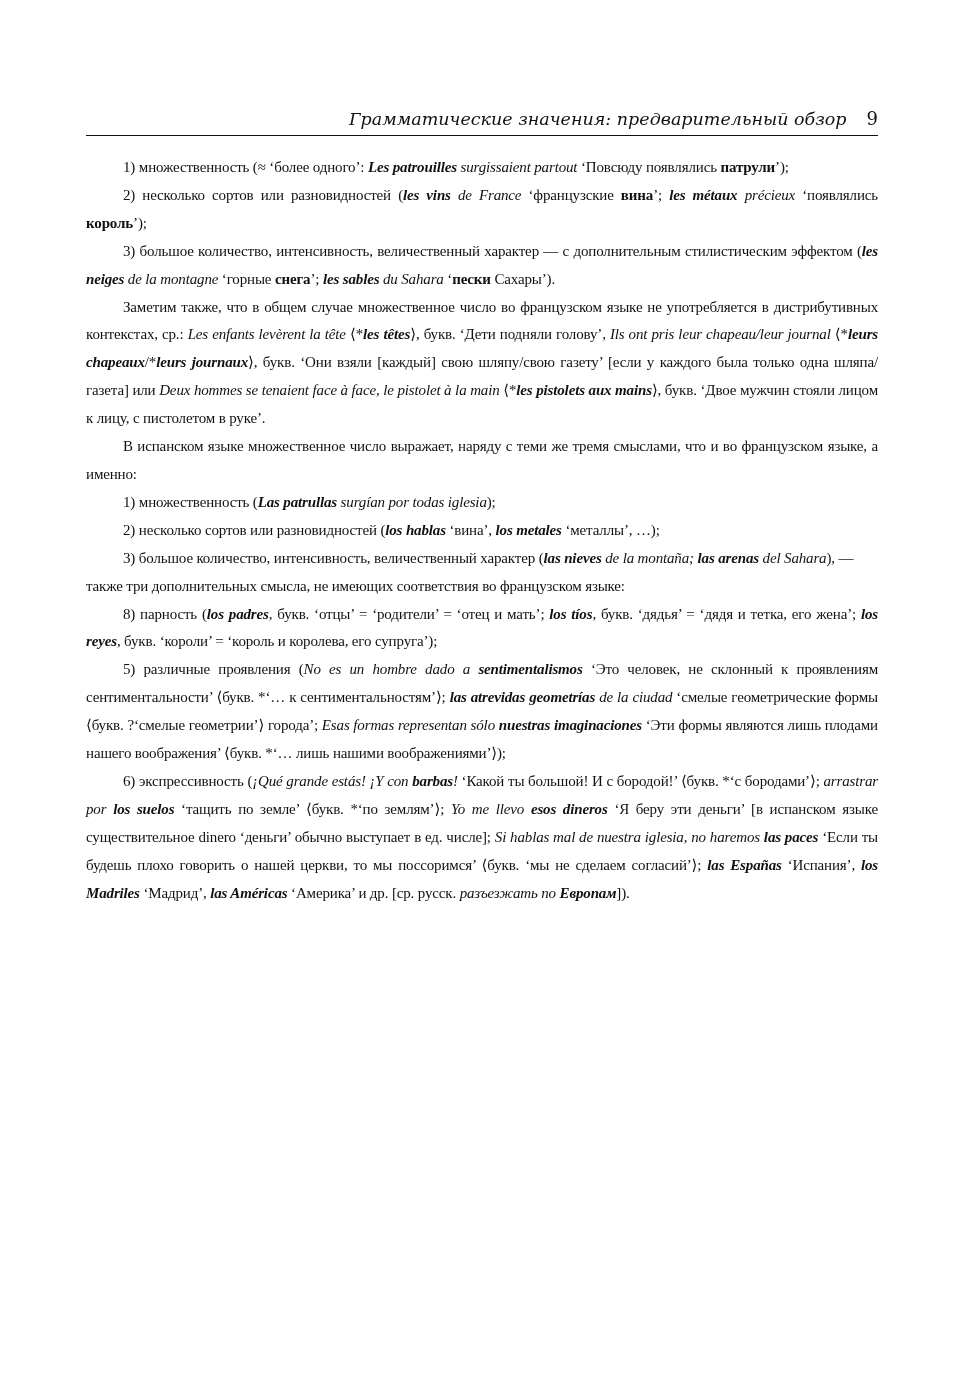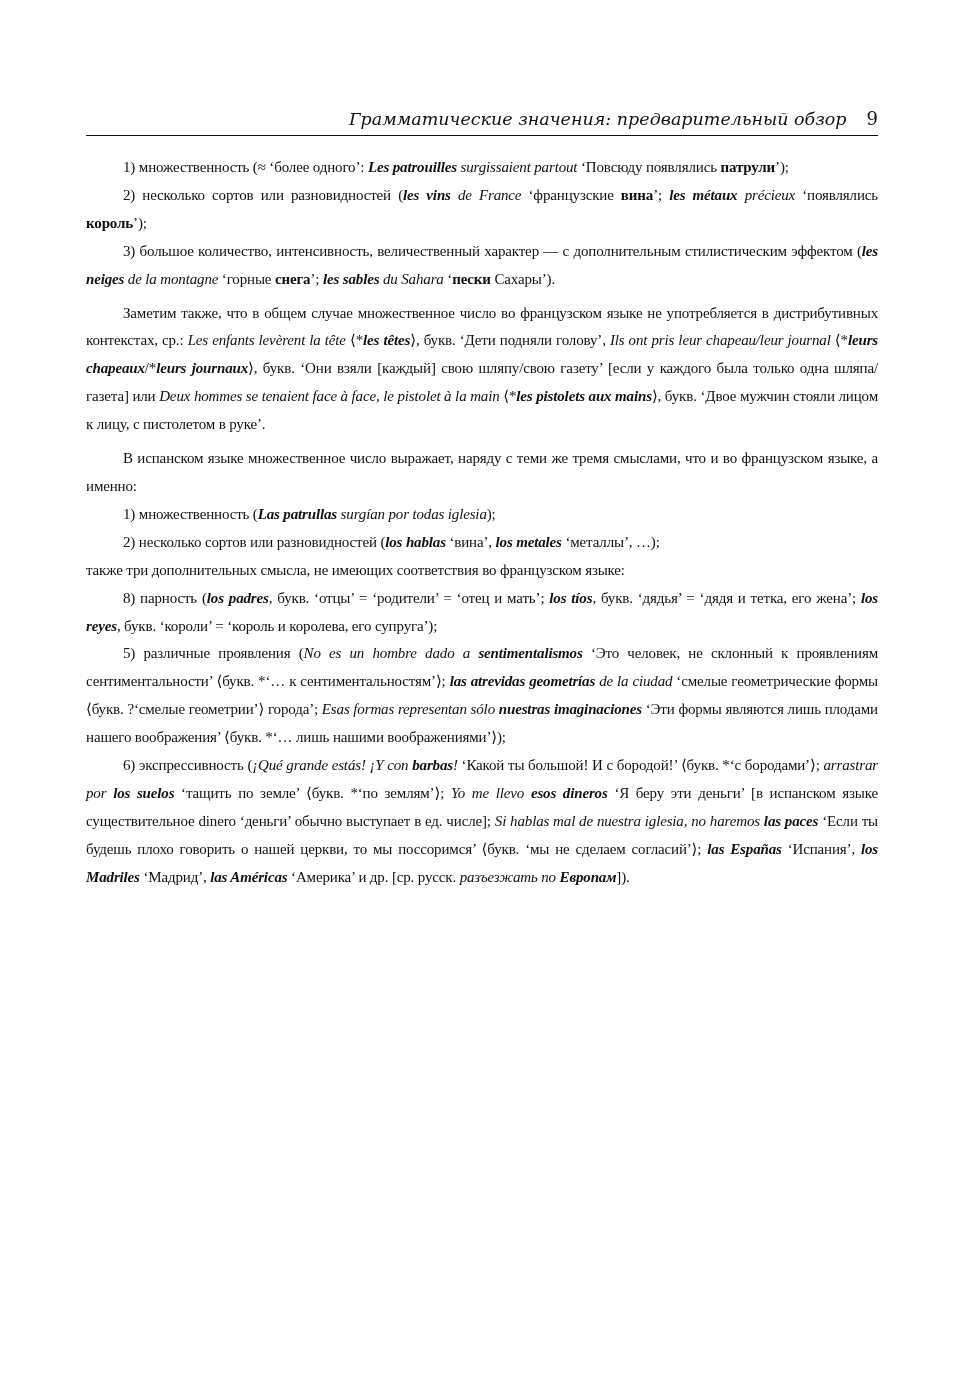--- a/index.html
+++ b/index.html
@@ -10,21 +10,21 @@
     font-family: "DejaVu Serif", serif; font-style: italic; font-size: 17.5px;
     padding-bottom: 6px; border-bottom: 1.5px solid #111;
   }
   .running-head .num { font-style: normal; margin-left: 20px; font-size: 18px; }
   .body-text {
     margin-top: 18px;
     font-family: "Liberation Serif", serif; font-size: 15px; line-height: 27.9px;
     text-align: justify; letter-spacing: -0.15px;
   }
   .body-text p { margin: 0; text-indent: 37px; hyphens: manual; }
-  .body-text p.gap { margin-top: 6px; }
+  .body-text p.gap { margin-top: 0; }
   .body-text p.noindent { text-indent: 0; }
   .i { font-style: italic; }
   .bi { font-style: italic; font-weight: bold; }
   .b { font-weight: bold; }
 </style>
 </head>
 <body>
 
 <div class="page">
   <div class="running-head">
@@ -32,18 +32,19 @@
     <span class="num">9</span>
   </div>
   <div class="body-text" id="body-text">
       <p><span>1) множественность (≈ ‘более одного’: </span><span class="bi">Les patrouilles</span><span class="i"> surgissaient partout</span><span> ‘Повсюду появлялись </span><span class="b">патрули</span><span>’);</span></p>
       <p><span>2) несколько сортов или разновидностей (</span><span class="bi">les vins</span><span class="i"> de France</span><span> ‘французские </span><span class="b">вина</span><span>’; </span><span class="bi">les métaux</span><span class="i"> précieux</span><span> ‘появлялись </span><span class="b">король</span><span>’);</span></p>
       <p><span>3) большое количество, интенсивность, величественный характер — с до­полнительным стилистическим эффектом (</span><span class="bi">les neiges</span><span class="i"> de la montagne</span><span> ‘горные </span><span class="b">снега</span><span>’; </span><span class="bi">les sables</span><span class="i"> du Sahara</span><span> ‘</span><span class="b">пески</span><span> Сахары’).</span></p>
       <p class="gap"><span>Заметим также, что в общем случае множественное число во француз­ском языке не употребляется в дистрибутивных контекстах, ср.: </span><span class="i">Les enfants levèrent la tête</span><span> ⟨*</span><span class="bi">les têtes</span><span>⟩, букв. ‘Дети подняли голову’, </span><span class="i">Ils ont pris leur cha­peau/leur journal</span><span> ⟨*</span><span class="bi">leurs chapeaux</span><span>/*</span><span class="bi">leurs journaux</span><span>⟩, букв. ‘Они взяли [ка­ждый] свою шляпу/свою газету’ [если у каждого была только одна шляпа/газета] или </span><span class="i">Deux hommes se tenaient face à face, le pistolet à la main</span><span> ⟨*</span><span class="bi">les pis­tolets aux mains</span><span>⟩, букв. ‘Двое мужчин стояли лицом к лицу, с пистолетом в руке’.</span></p>
       <p class="gap"><span>В испанском языке множественное число выражает, наряду с теми же тремя смыслами, что и во французском языке, а именно:</span></p>
       <p><span>1) множественность (</span><span class="bi">Las patrullas</span><span class="i"> surgían por todas iglesia</span><span>);</span></p>
       <p><span>2) несколько сортов или разновидностей (</span><span class="bi">los hablas</span><span> ‘вина’, </span><span class="bi">los metales</span><span> ‘металлы’, …);</span></p>
+      <p><span>3) большое количество, интенсивность, величественный характер (</span><span class="bi">las nieves</span><span class="i"> de la montaña; </span><span class="bi">las arenas</span><span class="i"> del Sahara</span><span>), —</span></p>
       <p class="noindent"><span>также три дополнительных смысла, не имеющих соответствия во француз­ском языке:</span></p>
       <p><span>8) парность (</span><span class="bi">los padres</span><span>, букв. ‘отцы’ = ‘родители’ = ‘отец и мать’; </span><span class="bi">los tíos</span><span>, букв. ‘дядья’ = ‘дядя и тетка, его жена’; </span><span class="bi">los reyes</span><span>, букв. ‘короли’ = ‘король и королева, его супруга’);</span></p>
       <p><span>5) различные проявления (</span><span class="i">No es un hombre dado a </span><span class="bi">sentimentalismos</span><span> ‘Это человек, не склонный к проявлениям сентиментальности’ ⟨букв. *‘… к сентиментальностям’⟩; </span><span class="bi">las atrevidas geometrías</span><span class="i"> de la ciudad</span><span> ‘смелые гео­метрические формы ⟨букв. ?‘смелые геометрии’⟩ города’; </span><span class="i">Esas formas repre­sentan sólo </span><span class="bi">nuestras imaginaciones</span><span> ‘Эти формы являются лишь плодами нашего воображения’ ⟨букв. *‘… лишь нашими воображениями’⟩);</span></p>
       <p><span>6) экспрессивность (</span><span class="i">¡Qué grande estás! ¡Y con </span><span class="bi">barbas</span><span class="i">!</span><span> ‘Какой ты боль­шой! И с бородой!’ ⟨букв. *‘с бородами’⟩; </span><span class="i">arrastrar por </span><span class="bi">los suelos</span><span> ‘тащить по земле’ ⟨букв. *‘по землям’⟩; </span><span class="i">Yo me llevo </span><span class="bi">esos dineros</span><span> ‘Я беру эти деньги’ [в испанском языке существительное dinero ‘деньги’ обычно выступает в ед. числе]; </span><span class="i">Si hablas mal de nuestra iglesia, no haremos </span><span class="bi">las paces</span><span> ‘Если ты будешь плохо говорить о нашей церкви, то мы поссоримся’ ⟨букв. ‘мы не сделаем согласий’⟩; </span><span class="bi">las Españas</span><span> ‘Испания’, </span><span class="bi">los Madriles</span><span> ‘Мадрид’, </span><span class="bi">las Américas</span><span> ‘Америка’ и др. [ср. русск. </span><span class="i">разъезжать по </span><span class="bi">Европам</span><span>]).</span></p>
     </div>
 </div>
 
 </body></html>

